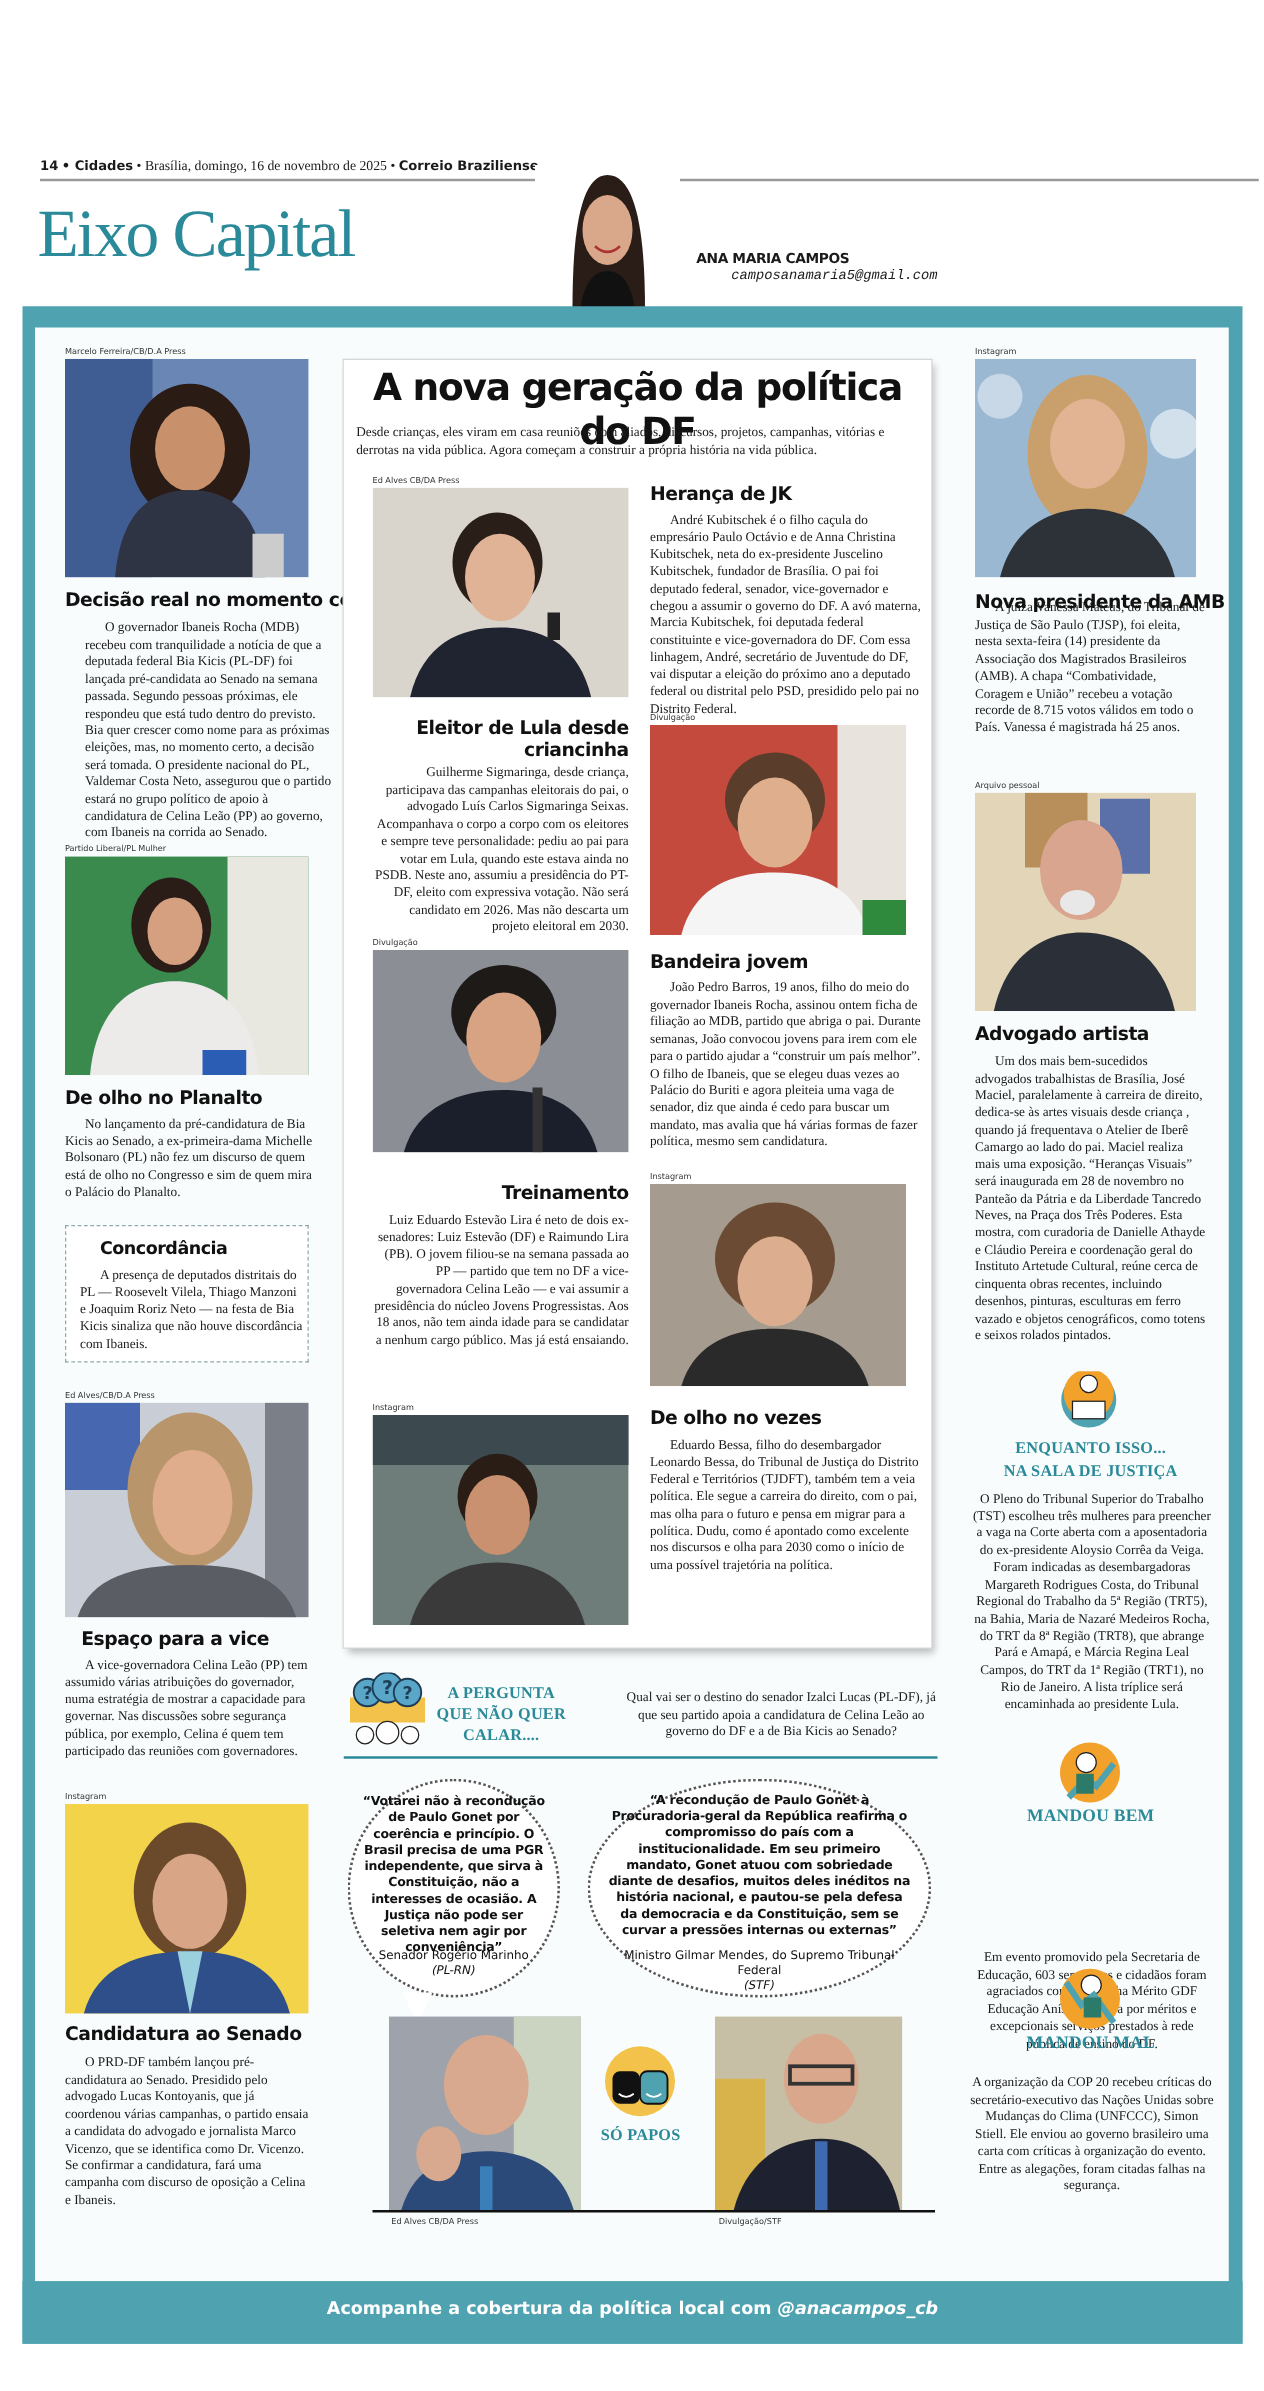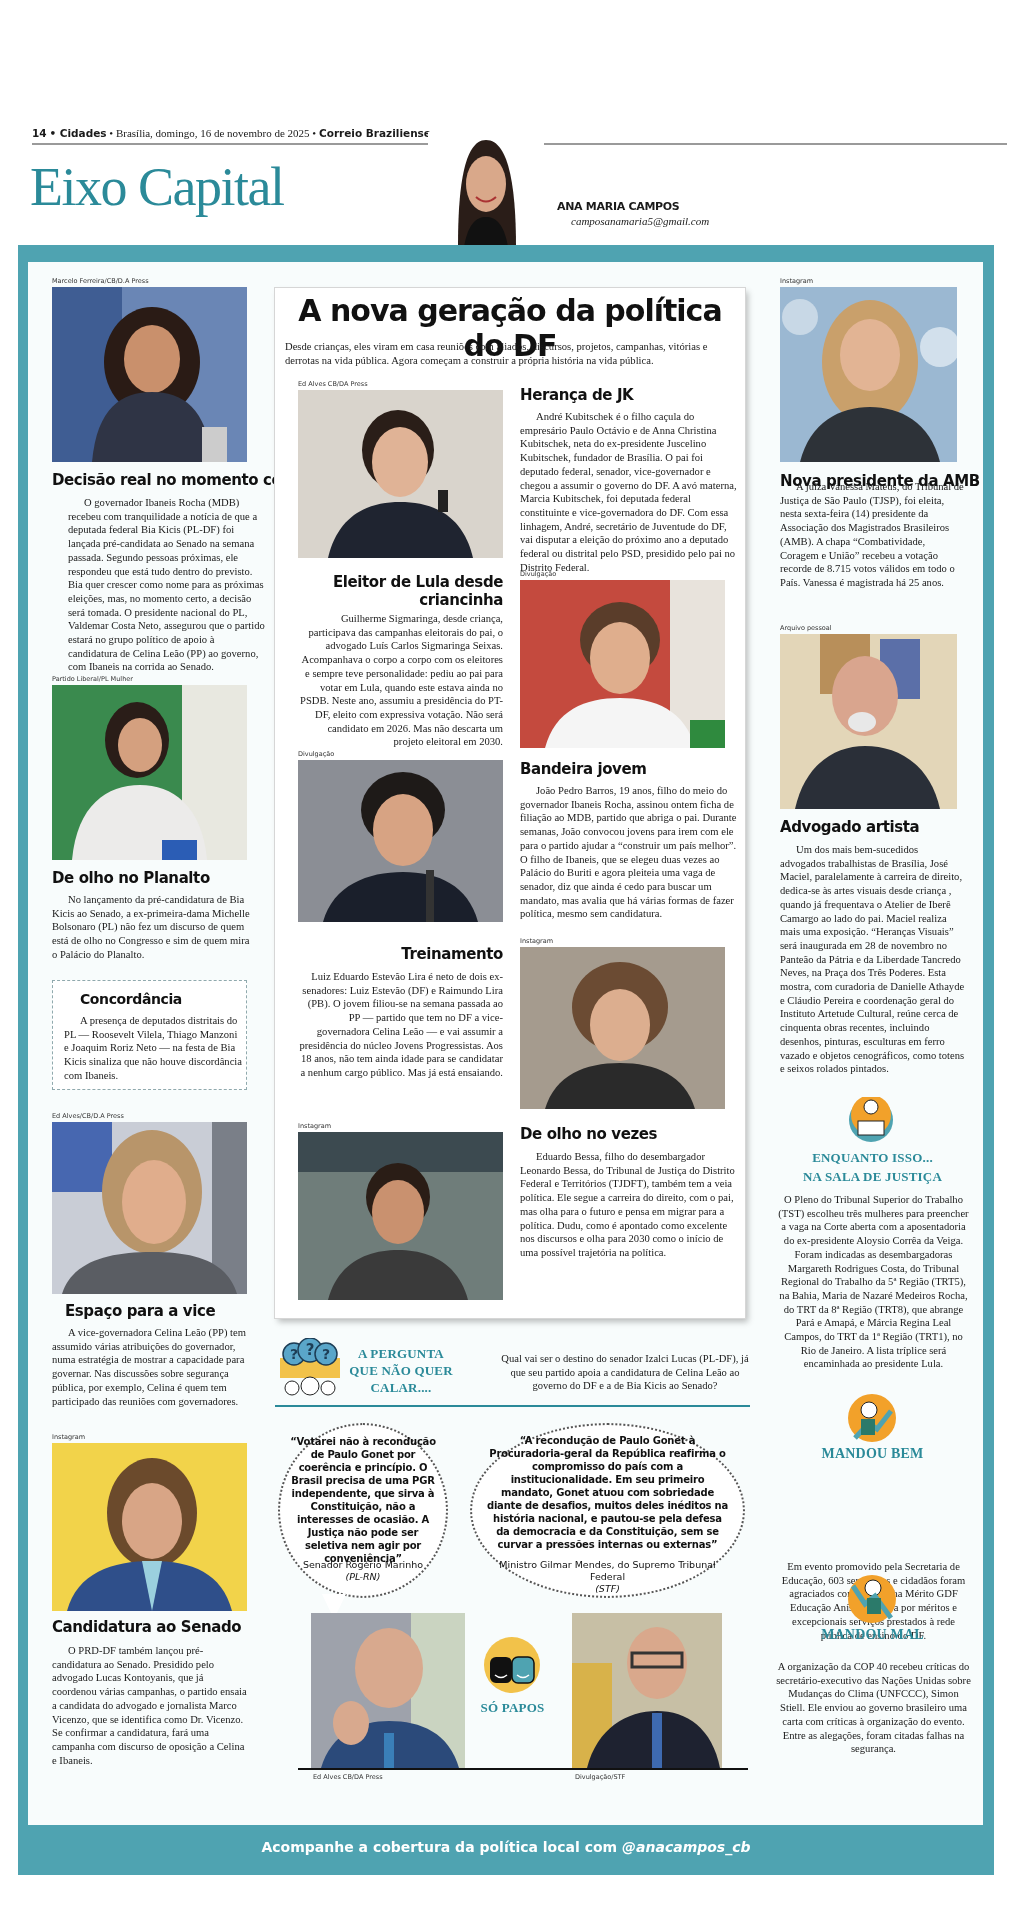--- a/index.html
+++ b/index.html
@@ -8,21 +8,21 @@
 
   .abs { position: absolute; }
 
   
   .folio { left: 32px; top: 127px; font-size: 11px; font-family: "Liberation Serif", serif; white-space: nowrap; }
   .folio b { font-family: "DejaVu Sans", sans-serif; font-weight: bold; font-size: 10.5px; }
   .rule-top { left: 32px; top: 143px; width: 975px; height: 2px; background: #9a9a9a; }
   .section-title { left: 30px; top: 160px; font-family: "Liberation Serif", serif; font-size: 54px; color: #2b8a99; letter-spacing: -1.5px; line-height: 1; }
   .author-photo { left: 428px; top: 132px; width: 116px; height: 115px; overflow: hidden; }
   .author-name { left: 557px; top: 200px; font-family: "DejaVu Sans", sans-serif; font-weight: bold; font-size: 11px; letter-spacing: -0.3px; }
-  .author-email { left: 571px; top: 215px; font-family: Liberation Serif, serif; font-style: italic; font-size: 11px; }
+  .author-email { left: 585px; top: 215px; font-family: Liberation Mono, monospace; font-style: italic; font-size: 11px; }
 
   
   .frame { left: 18px; top: 245px; width: 976px; height: 1630px; background: #4fa3b1; }
   .frame-inner { left: 28px; top: 262px; width: 955px; height: 1563px; background: #f8fcfc; }
   .footer-band { left: 18px; top: 1825px; width: 976px; height: 50px; background: #4fa3b1; }
   .footer-text { left: 18px; top: 1839px; width: 976px; text-align: center; font-family: "DejaVu Sans", sans-serif; font-weight: bold; font-size: 14px; color: #ffffff; }
   .footer-text i { font-style: italic; }
 
   
   .photo { overflow: hidden; }
@@ -368,20 +368,20 @@
 <div class="abs" style="left:847px;top:1574px;width:50px;height:50px;">
   <svg width="50" height="50">
     <circle cx="25" cy="25" r="24" fill="#f2a12a"></circle>
     <circle cx="26" cy="14" r="8" fill="#fff" stroke="#222"></circle>
     <path d="M6 12 L18 30 L28 22 L44 44" stroke="#4fa3b1" stroke-width="5" fill="none"></path>
     <rect x="20" y="24" width="14" height="16" fill="#2b7a6a"></rect>
   </svg>
 </div>
 <div class="abs teal-label" style="left:780px;top:1627px;width:185px;font-size:14px;">MANDOU MAL</div>
 <div class="abs body center" style="left:776px;top:1660px;width:195px;">
-    <p>A organização da COP 40 recebeu críticas do secretário-executivo das Nações Unidas sobre Mudanças do Clima (UNFCCC), Simon Stiell. Ele enviou ao governo brasileiro uma carta com críticas à organização do evento. Entre as alegações, foram citadas falhas na segurança.</p>
+    <p>A organização da COP 20 recebeu críticas do secretário-executivo das Nações Unidas sobre Mudanças do Clima (UNFCCC), Simon Stiell. Ele enviou ao governo brasileiro uma carta com críticas à organização do evento. Entre as alegações, foram citadas falhas na segurança.</p>
   </div>
 
 <div class="abs footer-band"></div>
 <div class="abs footer-text">
   <span>Acompanhe a cobertura da política local com</span>
   <i>@anacampos_cb</i>
 </div>
 
 </body></html>

